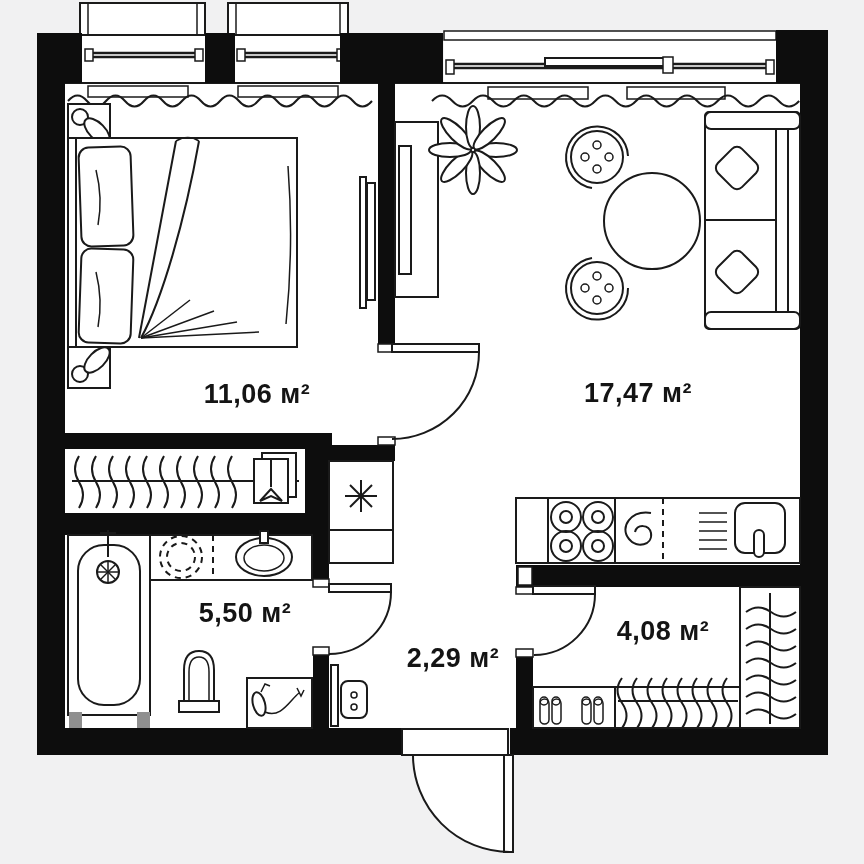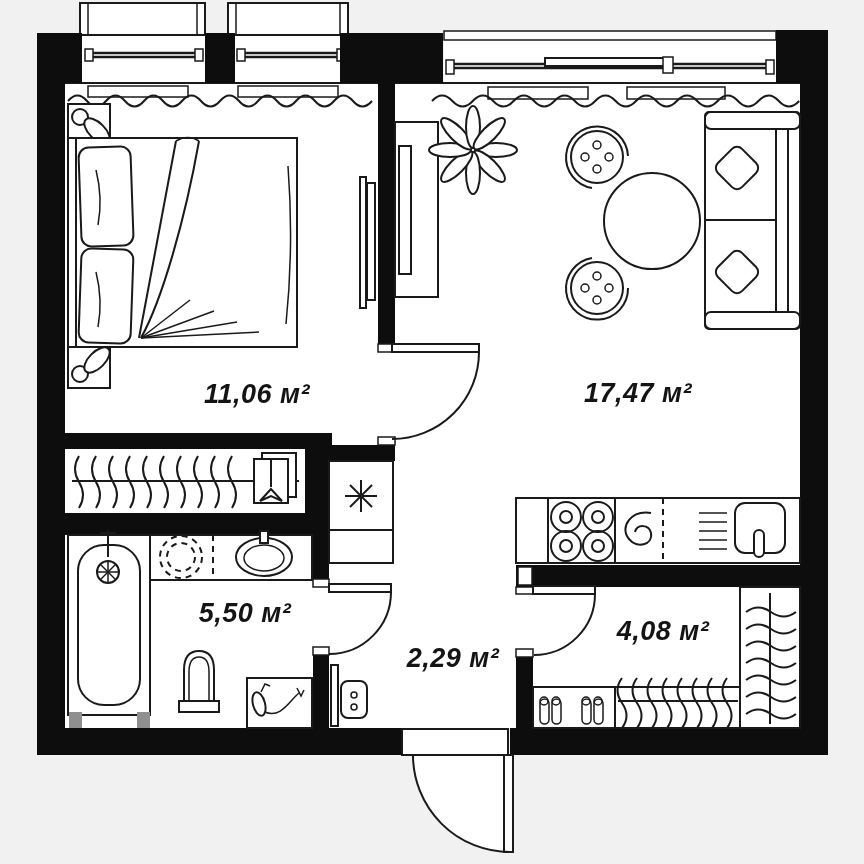--- a/index.html
+++ b/index.html
@@ -1,17 +1,17 @@
 <!DOCTYPE html>
 <html><head>
 <meta charset="utf-8">
 <style>
   html,body{margin:0;padding:0;background:#e9e9ea;}
   #stage{position:relative;width:864px;height:864px;background:#f1f1f2;overflow:hidden;
-         font-family:"Liberation Sans",sans-serif;font-style:italic;}
+         font-family:"Liberation Sans",sans-serif;}
   svg{position:absolute;left:0;top:0;}
   .w  {fill:#0d0d0d;stroke:none;}                                  
   .fl {fill:#ffffff;stroke:none;}                                  
   .o  {fill:#ffffff;stroke:#1a1a1a;stroke-width:2;}                
   .ot {fill:#ffffff;stroke:#1a1a1a;stroke-width:1.5;}
   .l  {fill:none;stroke:#1a1a1a;stroke-width:2;}
   .lt {fill:none;stroke:#1a1a1a;stroke-width:1.5;}
   .lk {fill:none;stroke:#1a1a1a;stroke-width:2.5;}
   .d  {stroke-dasharray:6 5;}
   .gray{fill:#8f8f8f;stroke:none;}

